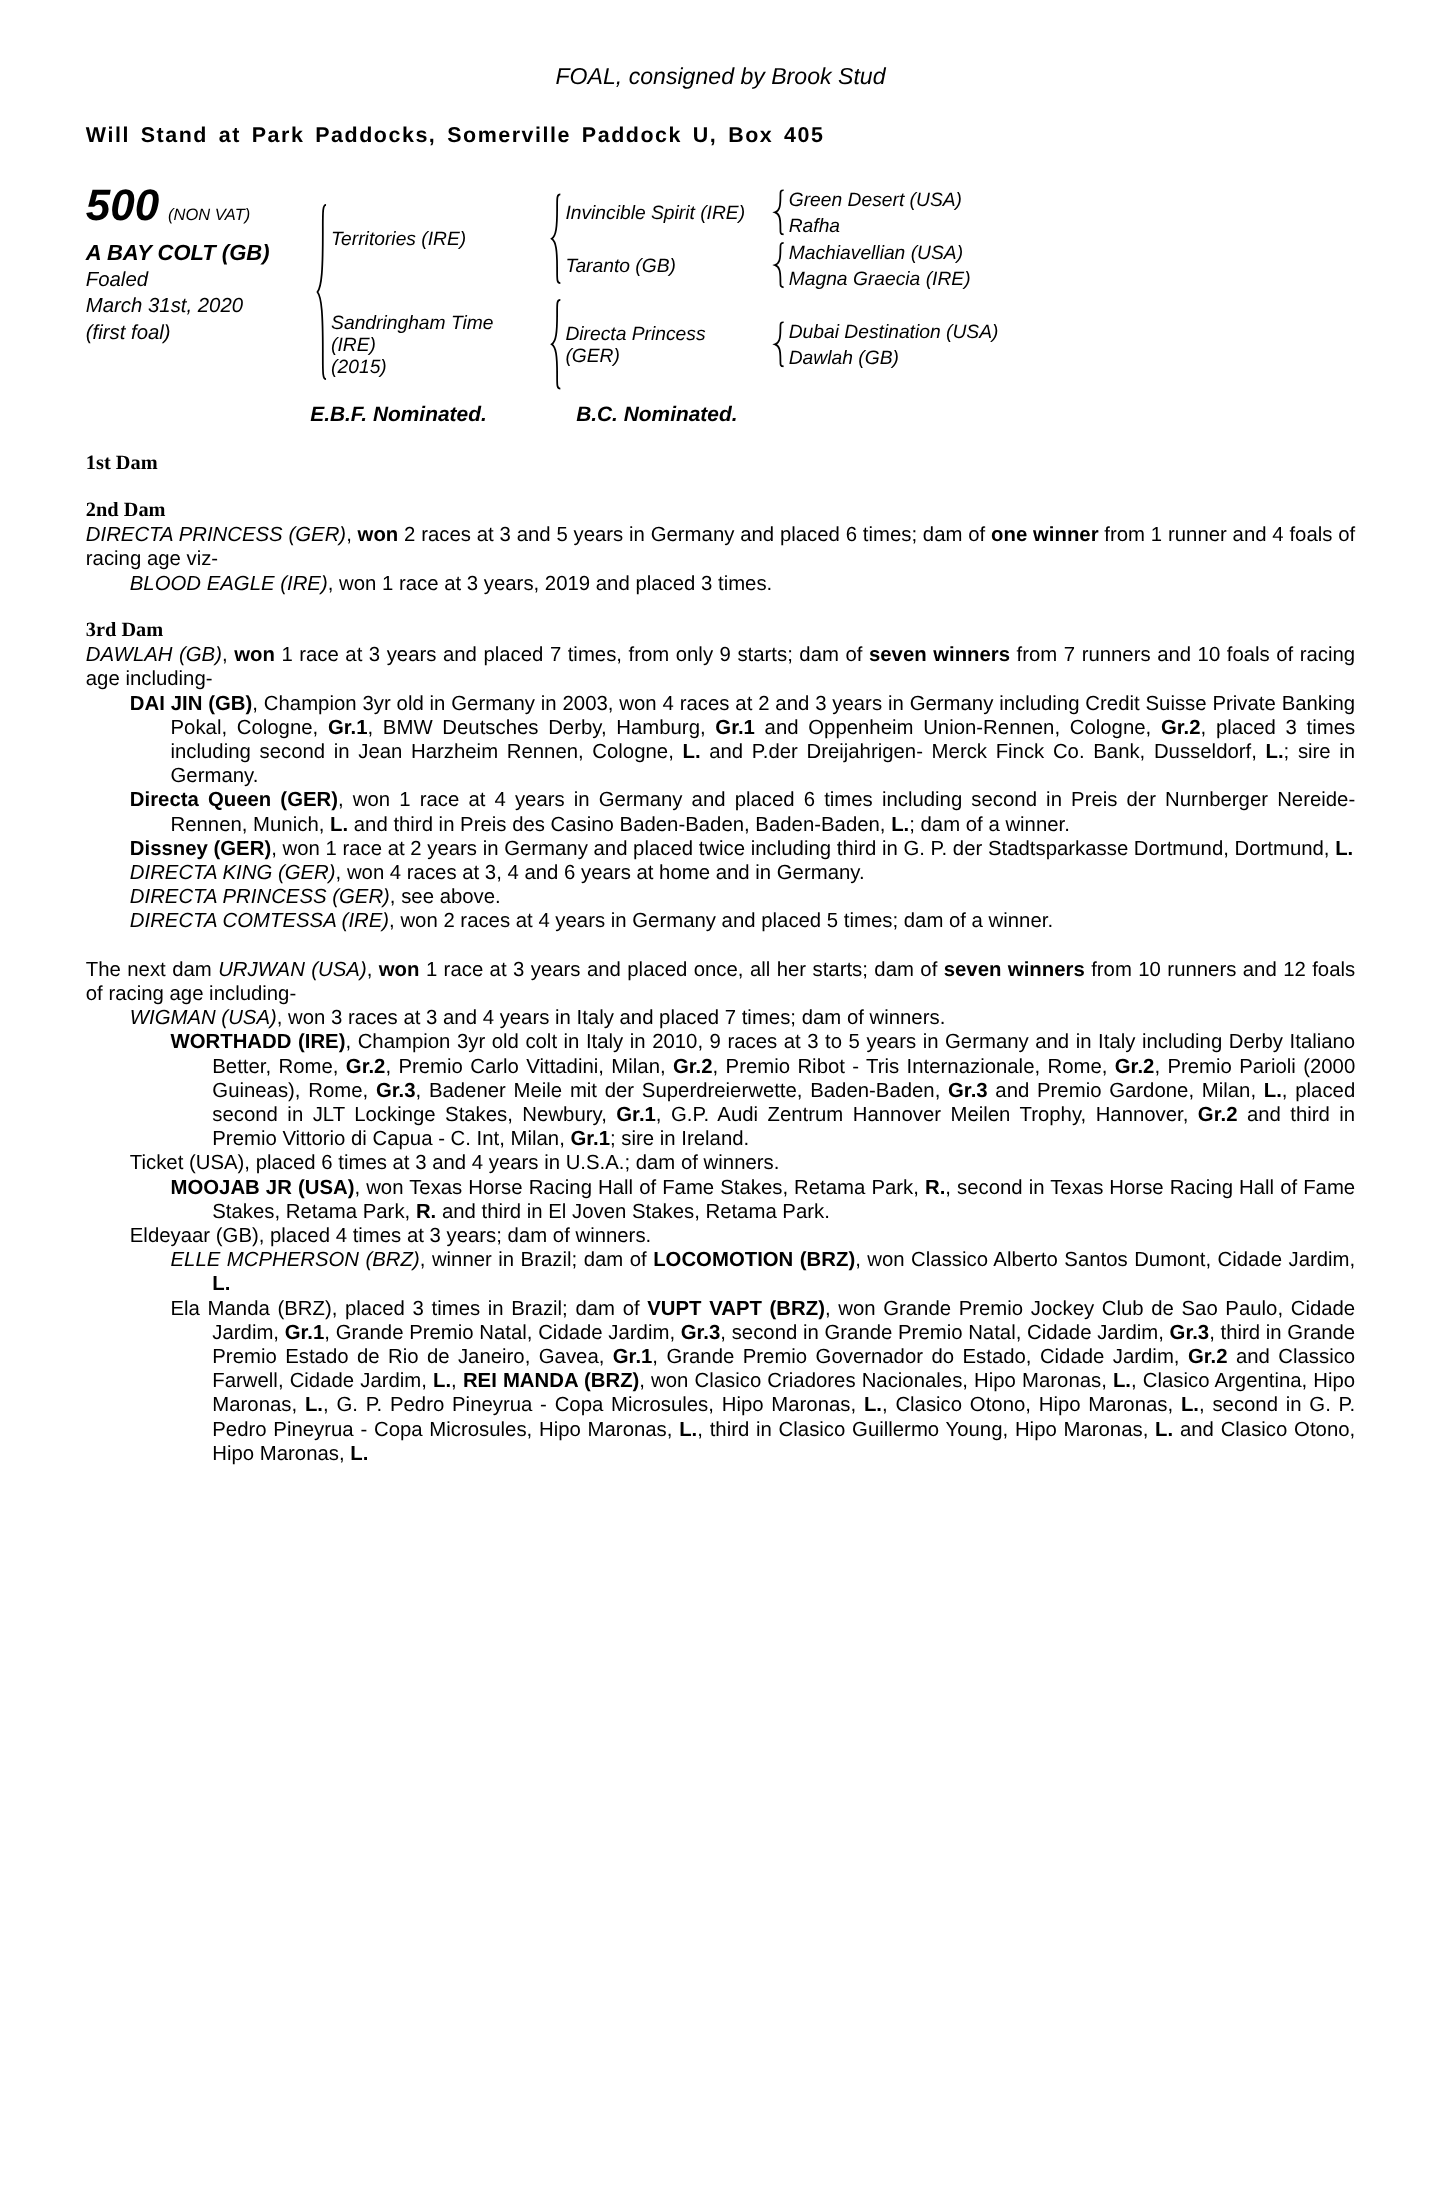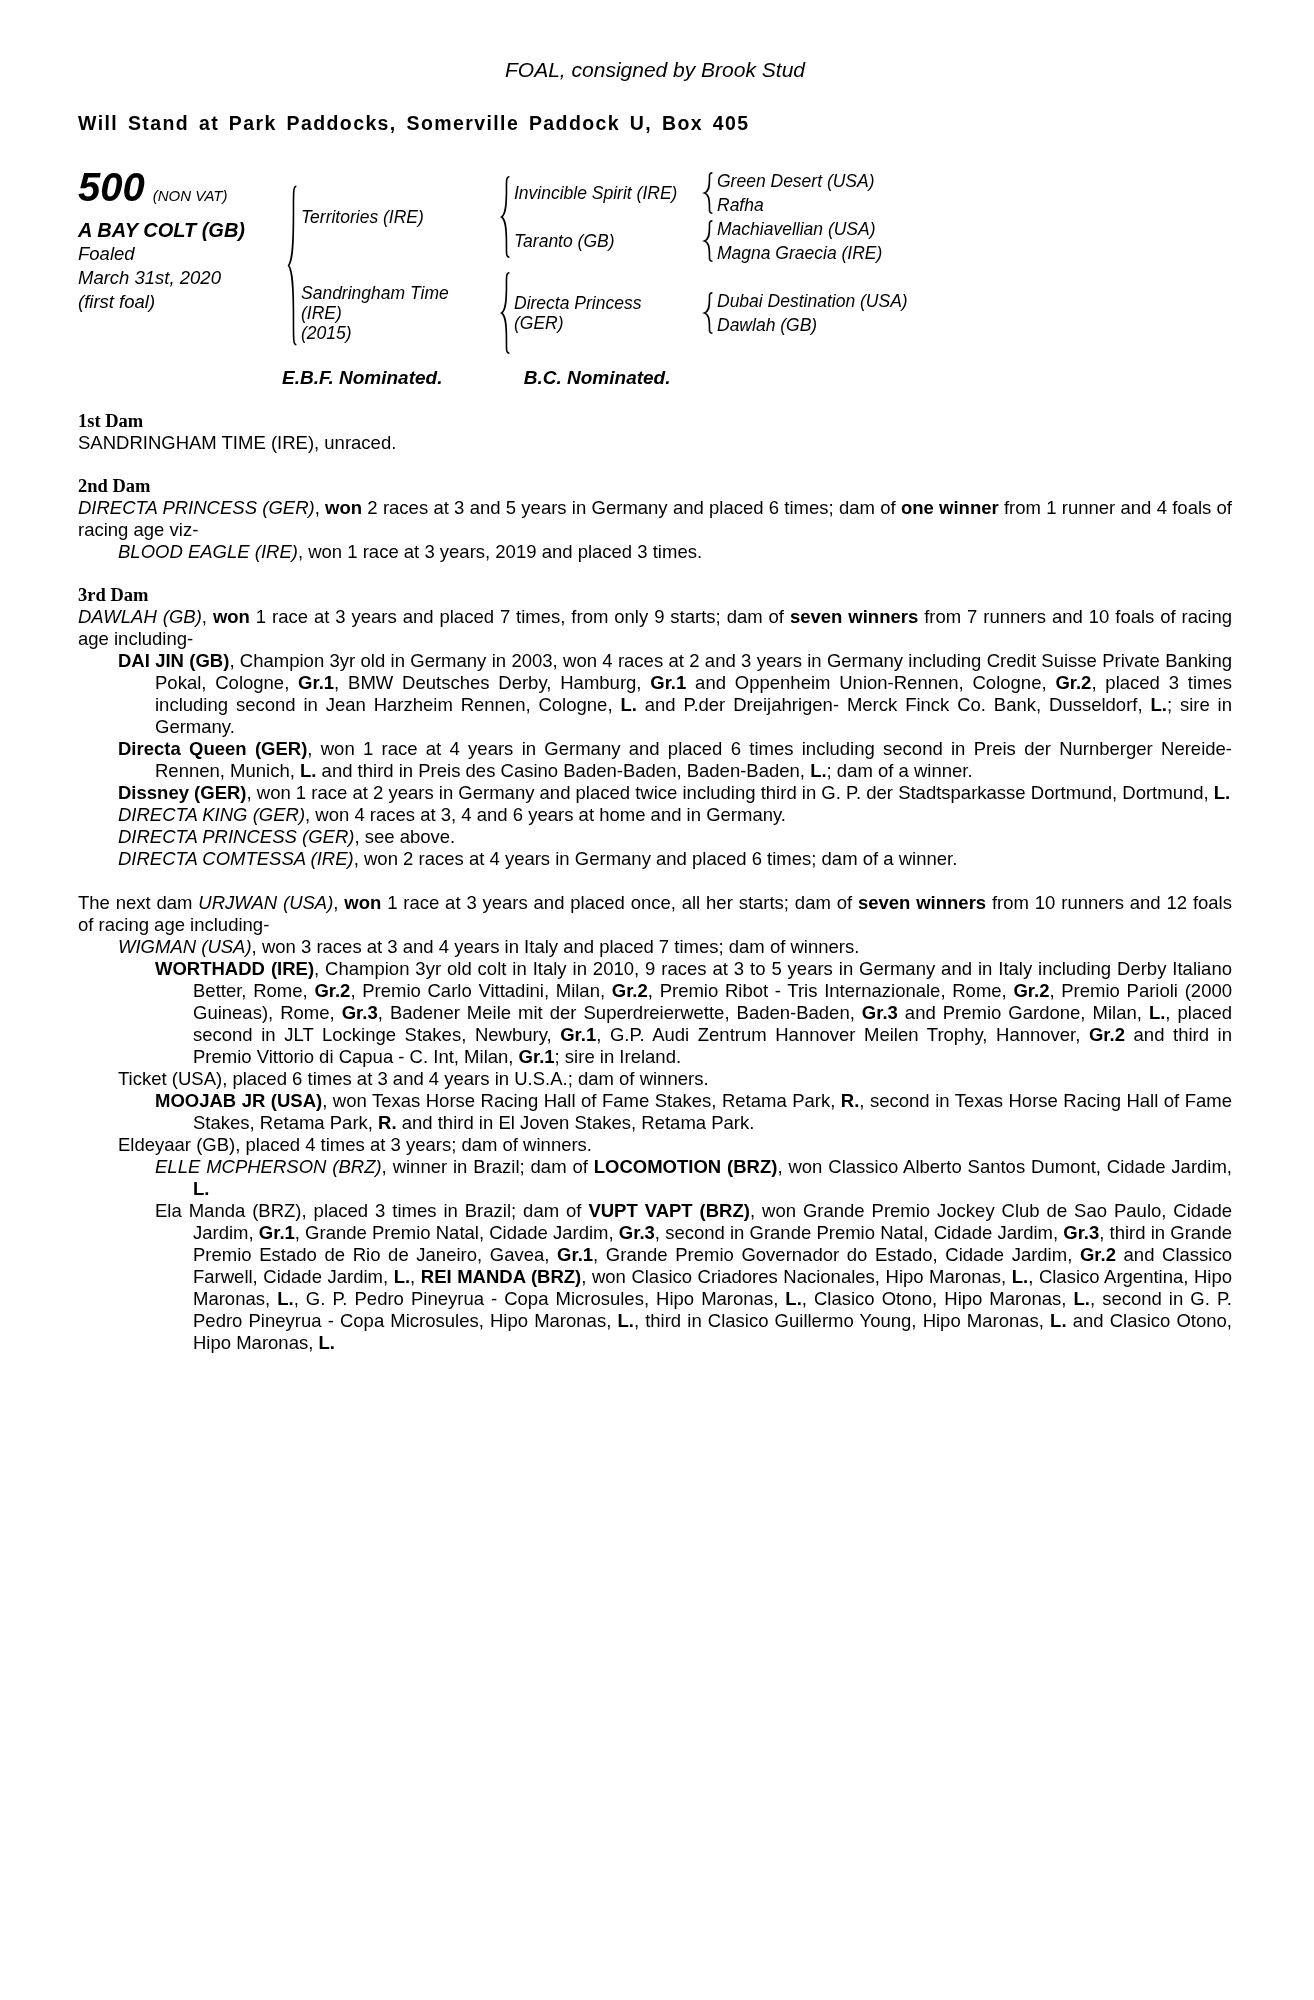--- a/index.html
+++ b/index.html
@@ -143,32 +143,31 @@
     </div>
 
     <div class="nominated-row">
       <span class="ebf">E.B.F. Nominated.</span>
       <span class="bc">B.C. Nominated.</span>
     </div>
   </div>
 
   <div class="body-text">
       <div class="dam-heading">1st Dam</div>
-      <div class="para indent-0"><span>SANDRINGHAM TIME (IRE), unraced.</span></div>
       <div class="dam-heading">2nd Dam</div>
       <div class="para indent-0"><span class="i">DIRECTA PRINCESS (GER)</span><span>, </span><span class="b">won</span><span> 2 races at 3 and 5 years in Germany and placed 6 times; dam of </span><span class="b">one winner</span><span> from 1 runner and 4 foals of racing age viz-</span></div>
       <div class="para indent-1"><span class="i">BLOOD EAGLE (IRE)</span><span>, won 1 race at 3 years, 2019 and placed 3 times.</span></div>
       <div class="dam-heading">3rd Dam</div>
       <div class="para indent-0"><span class="i">DAWLAH (GB)</span><span>, </span><span class="b">won</span><span> 1 race at 3 years and placed 7 times, from only 9 starts; dam of </span><span class="b">seven winners</span><span> from 7 runners and 10 foals of racing age including-</span></div>
       <div class="para indent-1"><span class="b">DAI JIN (GB)</span><span>, Champion 3yr old in Germany in 2003, won 4 races at 2 and 3 years in Germany including Credit Suisse Private Banking Pokal, Cologne, </span><span class="b">Gr.1</span><span>, BMW Deutsches Derby, Hamburg, </span><span class="b">Gr.1</span><span> and Oppenheim Union-Rennen, Cologne, </span><span class="b">Gr.2</span><span>, placed 3 times including second in Jean Harzheim Rennen, Cologne, </span><span class="b">L.</span><span> and P.der Dreijahrigen- Merck Finck Co. Bank, Dusseldorf, </span><span class="b">L.</span><span>; sire in Germany.</span></div>
       <div class="para indent-1"><span class="b">Directa Queen (GER)</span><span>, won 1 race at 4 years in Germany and placed 6 times including second in Preis der Nurnberger Nereide-Rennen, Munich, </span><span class="b">L.</span><span> and third in Preis des Casino Baden-Baden, Baden-Baden, </span><span class="b">L.</span><span>; dam of a winner.</span></div>
       <div class="para indent-1"><span class="b">Dissney (GER)</span><span>, won 1 race at 2 years in Germany and placed twice including third in G. P. der Stadtsparkasse Dortmund, Dortmund, </span><span class="b">L.</span></div>
       <div class="para indent-1"><span class="i">DIRECTA KING (GER)</span><span>, won 4 races at 3, 4 and 6 years at home and in Germany.</span></div>
       <div class="para indent-1"><span class="i">DIRECTA PRINCESS (GER)</span><span>, see above.</span></div>
-      <div class="para indent-1"><span class="i">DIRECTA COMTESSA (IRE)</span><span>, won 2 races at 4 years in Germany and placed 6 times; dam of a winner.</span></div>
+      <div class="para indent-1"><span class="i">DIRECTA COMTESSA (IRE)</span><span>, won 2 races at 4 years in Germany and placed 5 times; dam of a winner.</span></div>
       <div class="para indent-0 gap-before"><span>The next dam </span><span class="i">URJWAN (USA)</span><span>, </span><span class="b">won</span><span> 1 race at 3 years and placed once, all her starts; dam of </span><span class="b">seven winners</span><span> from 10 runners and 12 foals of racing age including-</span></div>
       <div class="para indent-1"><span class="i">WIGMAN (USA)</span><span>, won 3 races at 3 and 4 years in Italy and placed 7 times; dam of winners.</span></div>
       <div class="para indent-2"><span class="b">WORTHADD (IRE)</span><span>, Champion 3yr old colt in Italy in 2010, 9 races at 3 to 5 years in Germany and in Italy including Derby Italiano Better, Rome, </span><span class="b">Gr.2</span><span>, Premio Carlo Vittadini, Milan, </span><span class="b">Gr.2</span><span>, Premio Ribot - Tris Internazionale, Rome, </span><span class="b">Gr.2</span><span>, Premio Parioli (2000 Guineas), Rome, </span><span class="b">Gr.3</span><span>, Badener Meile mit der Superdreierwette, Baden-Baden, </span><span class="b">Gr.3</span><span> and Premio Gardone, Milan, </span><span class="b">L.</span><span>, placed second in JLT Lockinge Stakes, Newbury, </span><span class="b">Gr.1</span><span>, G.P. Audi Zentrum Hannover Meilen Trophy, Hannover, </span><span class="b">Gr.2</span><span> and third in Premio Vittorio di Capua - C. Int, Milan, </span><span class="b">Gr.1</span><span>; sire in Ireland.</span></div>
       <div class="para indent-1"><span>Ticket (USA), placed 6 times at 3 and 4 years in U.S.A.; dam of winners.</span></div>
       <div class="para indent-2"><span class="b">MOOJAB JR (USA)</span><span>, won Texas Horse Racing Hall of Fame Stakes, Retama Park, </span><span class="b">R.</span><span>, second in Texas Horse Racing Hall of Fame Stakes, Retama Park, </span><span class="b">R.</span><span> and third in El Joven Stakes, Retama Park.</span></div>
       <div class="para indent-1"><span>Eldeyaar (GB), placed 4 times at 3 years; dam of winners.</span></div>
       <div class="para indent-2"><span class="i">ELLE MCPHERSON (BRZ)</span><span>, winner in Brazil; dam of </span><span class="b">LOCOMOTION (BRZ)</span><span>, won Classico Alberto Santos Dumont, Cidade Jardim, </span><span class="b">L.</span></div>
       <div class="para indent-2"><span>Ela Manda (BRZ), placed 3 times in Brazil; dam of </span><span class="b">VUPT VAPT (BRZ)</span><span>, won Grande Premio Jockey Club de Sao Paulo, Cidade Jardim, </span><span class="b">Gr.1</span><span>, Grande Premio Natal, Cidade Jardim, </span><span class="b">Gr.3</span><span>, second in Grande Premio Natal, Cidade Jardim, </span><span class="b">Gr.3</span><span>, third in Grande Premio Estado de Rio de Janeiro, Gavea, </span><span class="b">Gr.1</span><span>, Grande Premio Governador do Estado, Cidade Jardim, </span><span class="b">Gr.2</span><span> and Classico Farwell, Cidade Jardim, </span><span class="b">L.</span><span>, </span><span class="b">REI MANDA (BRZ)</span><span>, won Clasico Criadores Nacionales, Hipo Maronas, </span><span class="b">L.</span><span>, Clasico Argentina, Hipo Maronas, </span><span class="b">L.</span><span>, G. P. Pedro Pineyrua - Copa Microsules, Hipo Maronas, </span><span class="b">L.</span><span>, Clasico Otono, Hipo Maronas, </span><span class="b">L.</span><span>, second in G. P. Pedro Pineyrua - Copa Microsules, Hipo Maronas, </span><span class="b">L.</span><span>, third in Clasico Guillermo Young, Hipo Maronas, </span><span class="b">L.</span><span> and Clasico Otono, Hipo Maronas, </span><span class="b">L.</span></div>
     </div>
 

